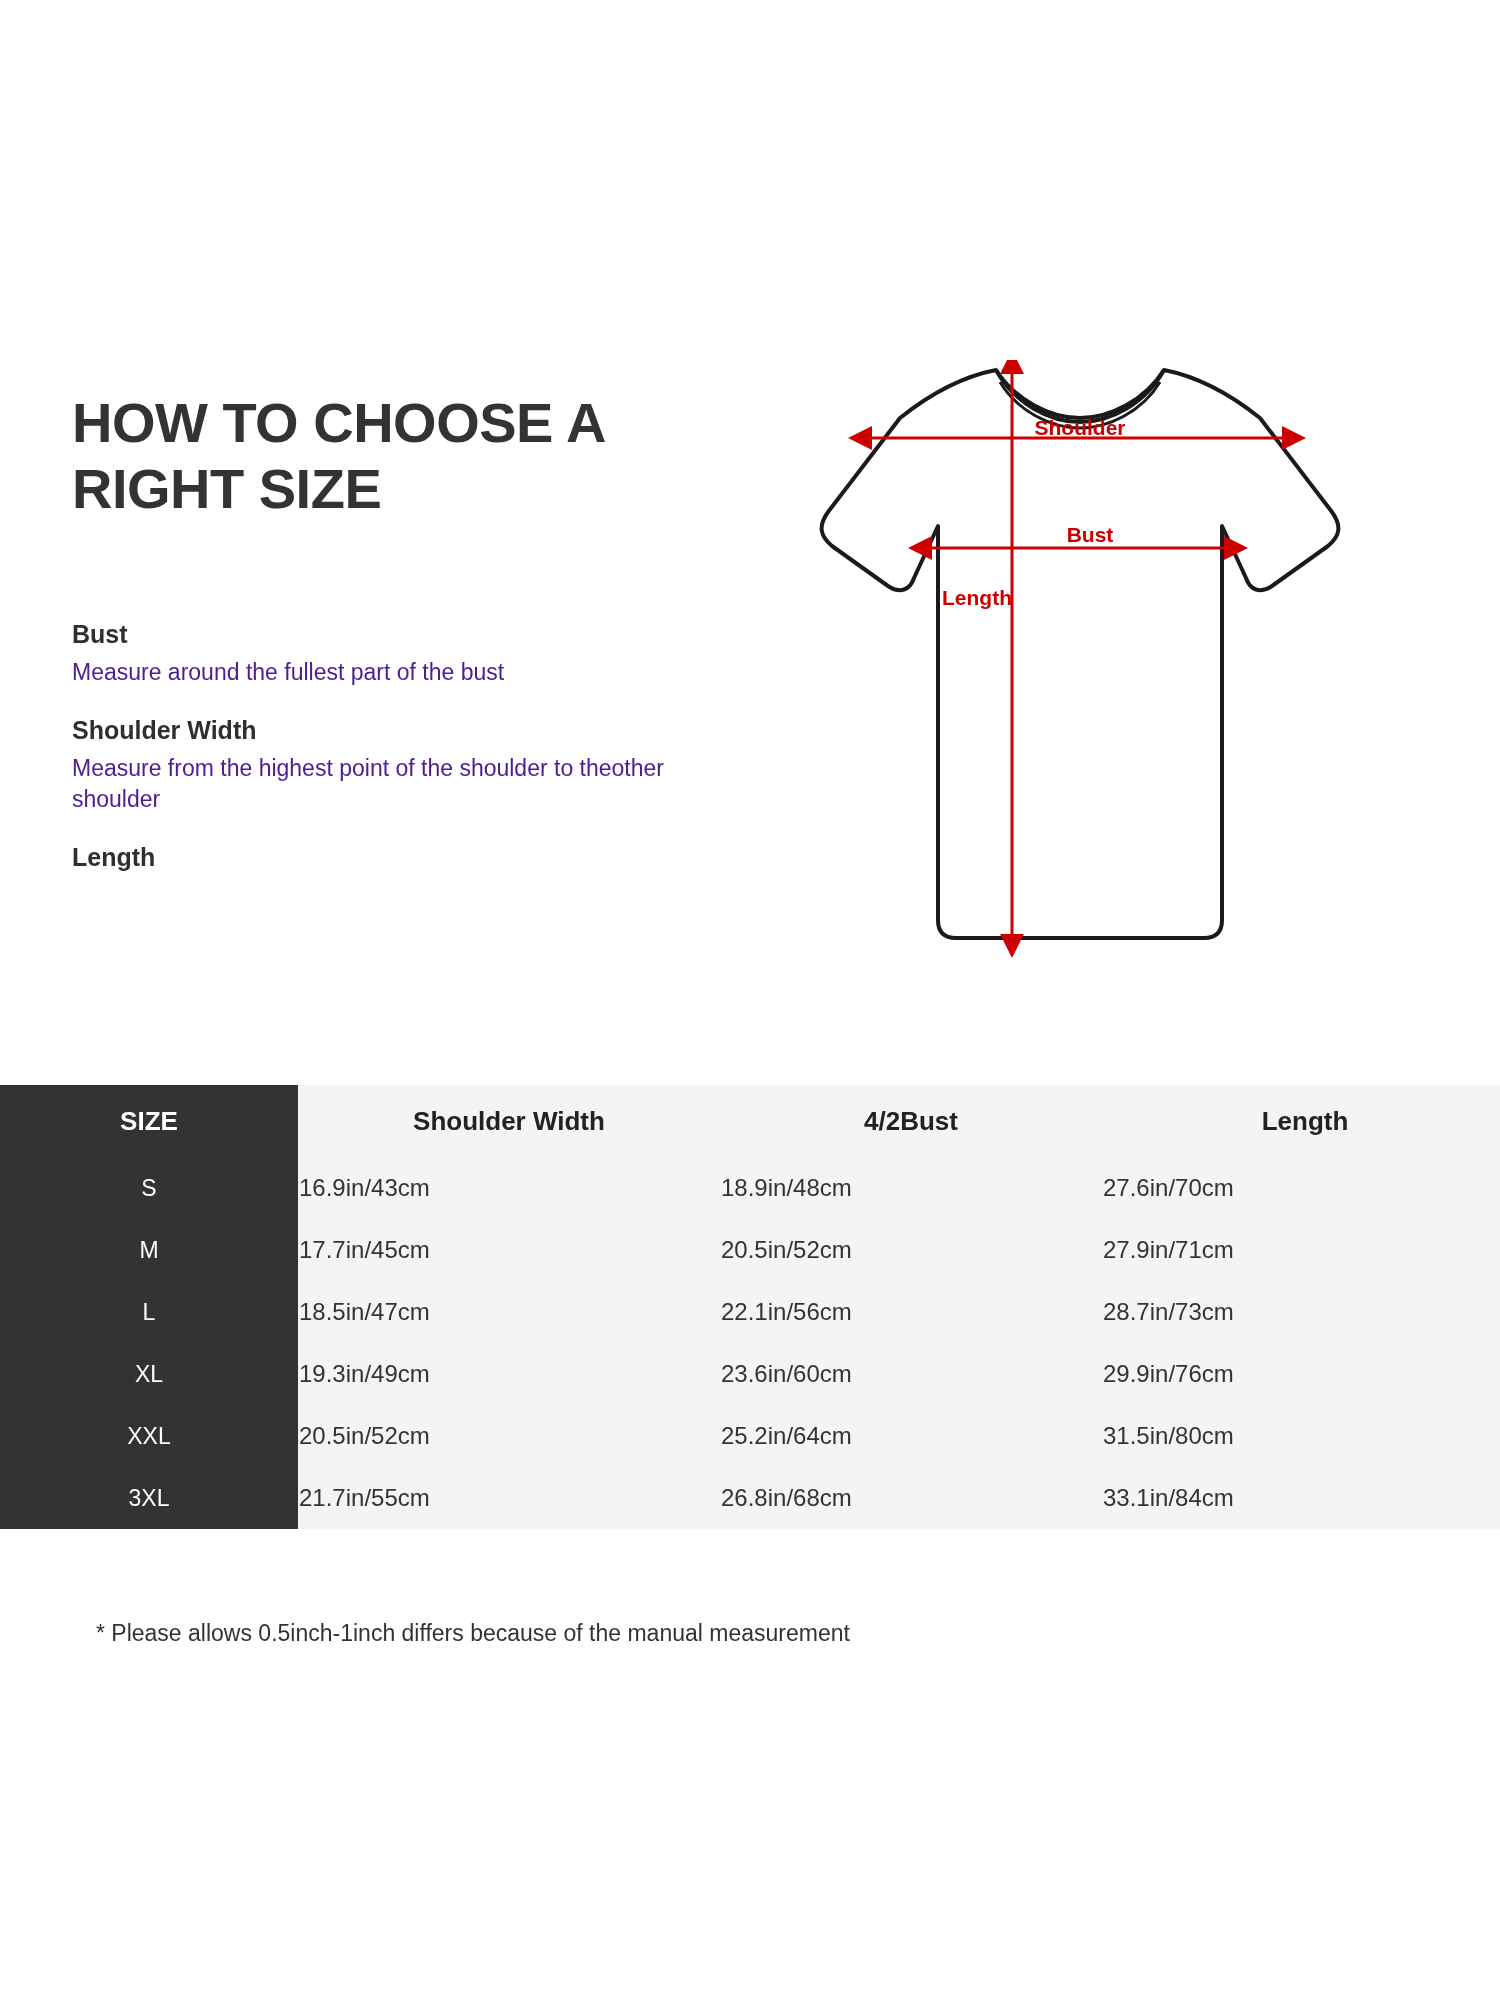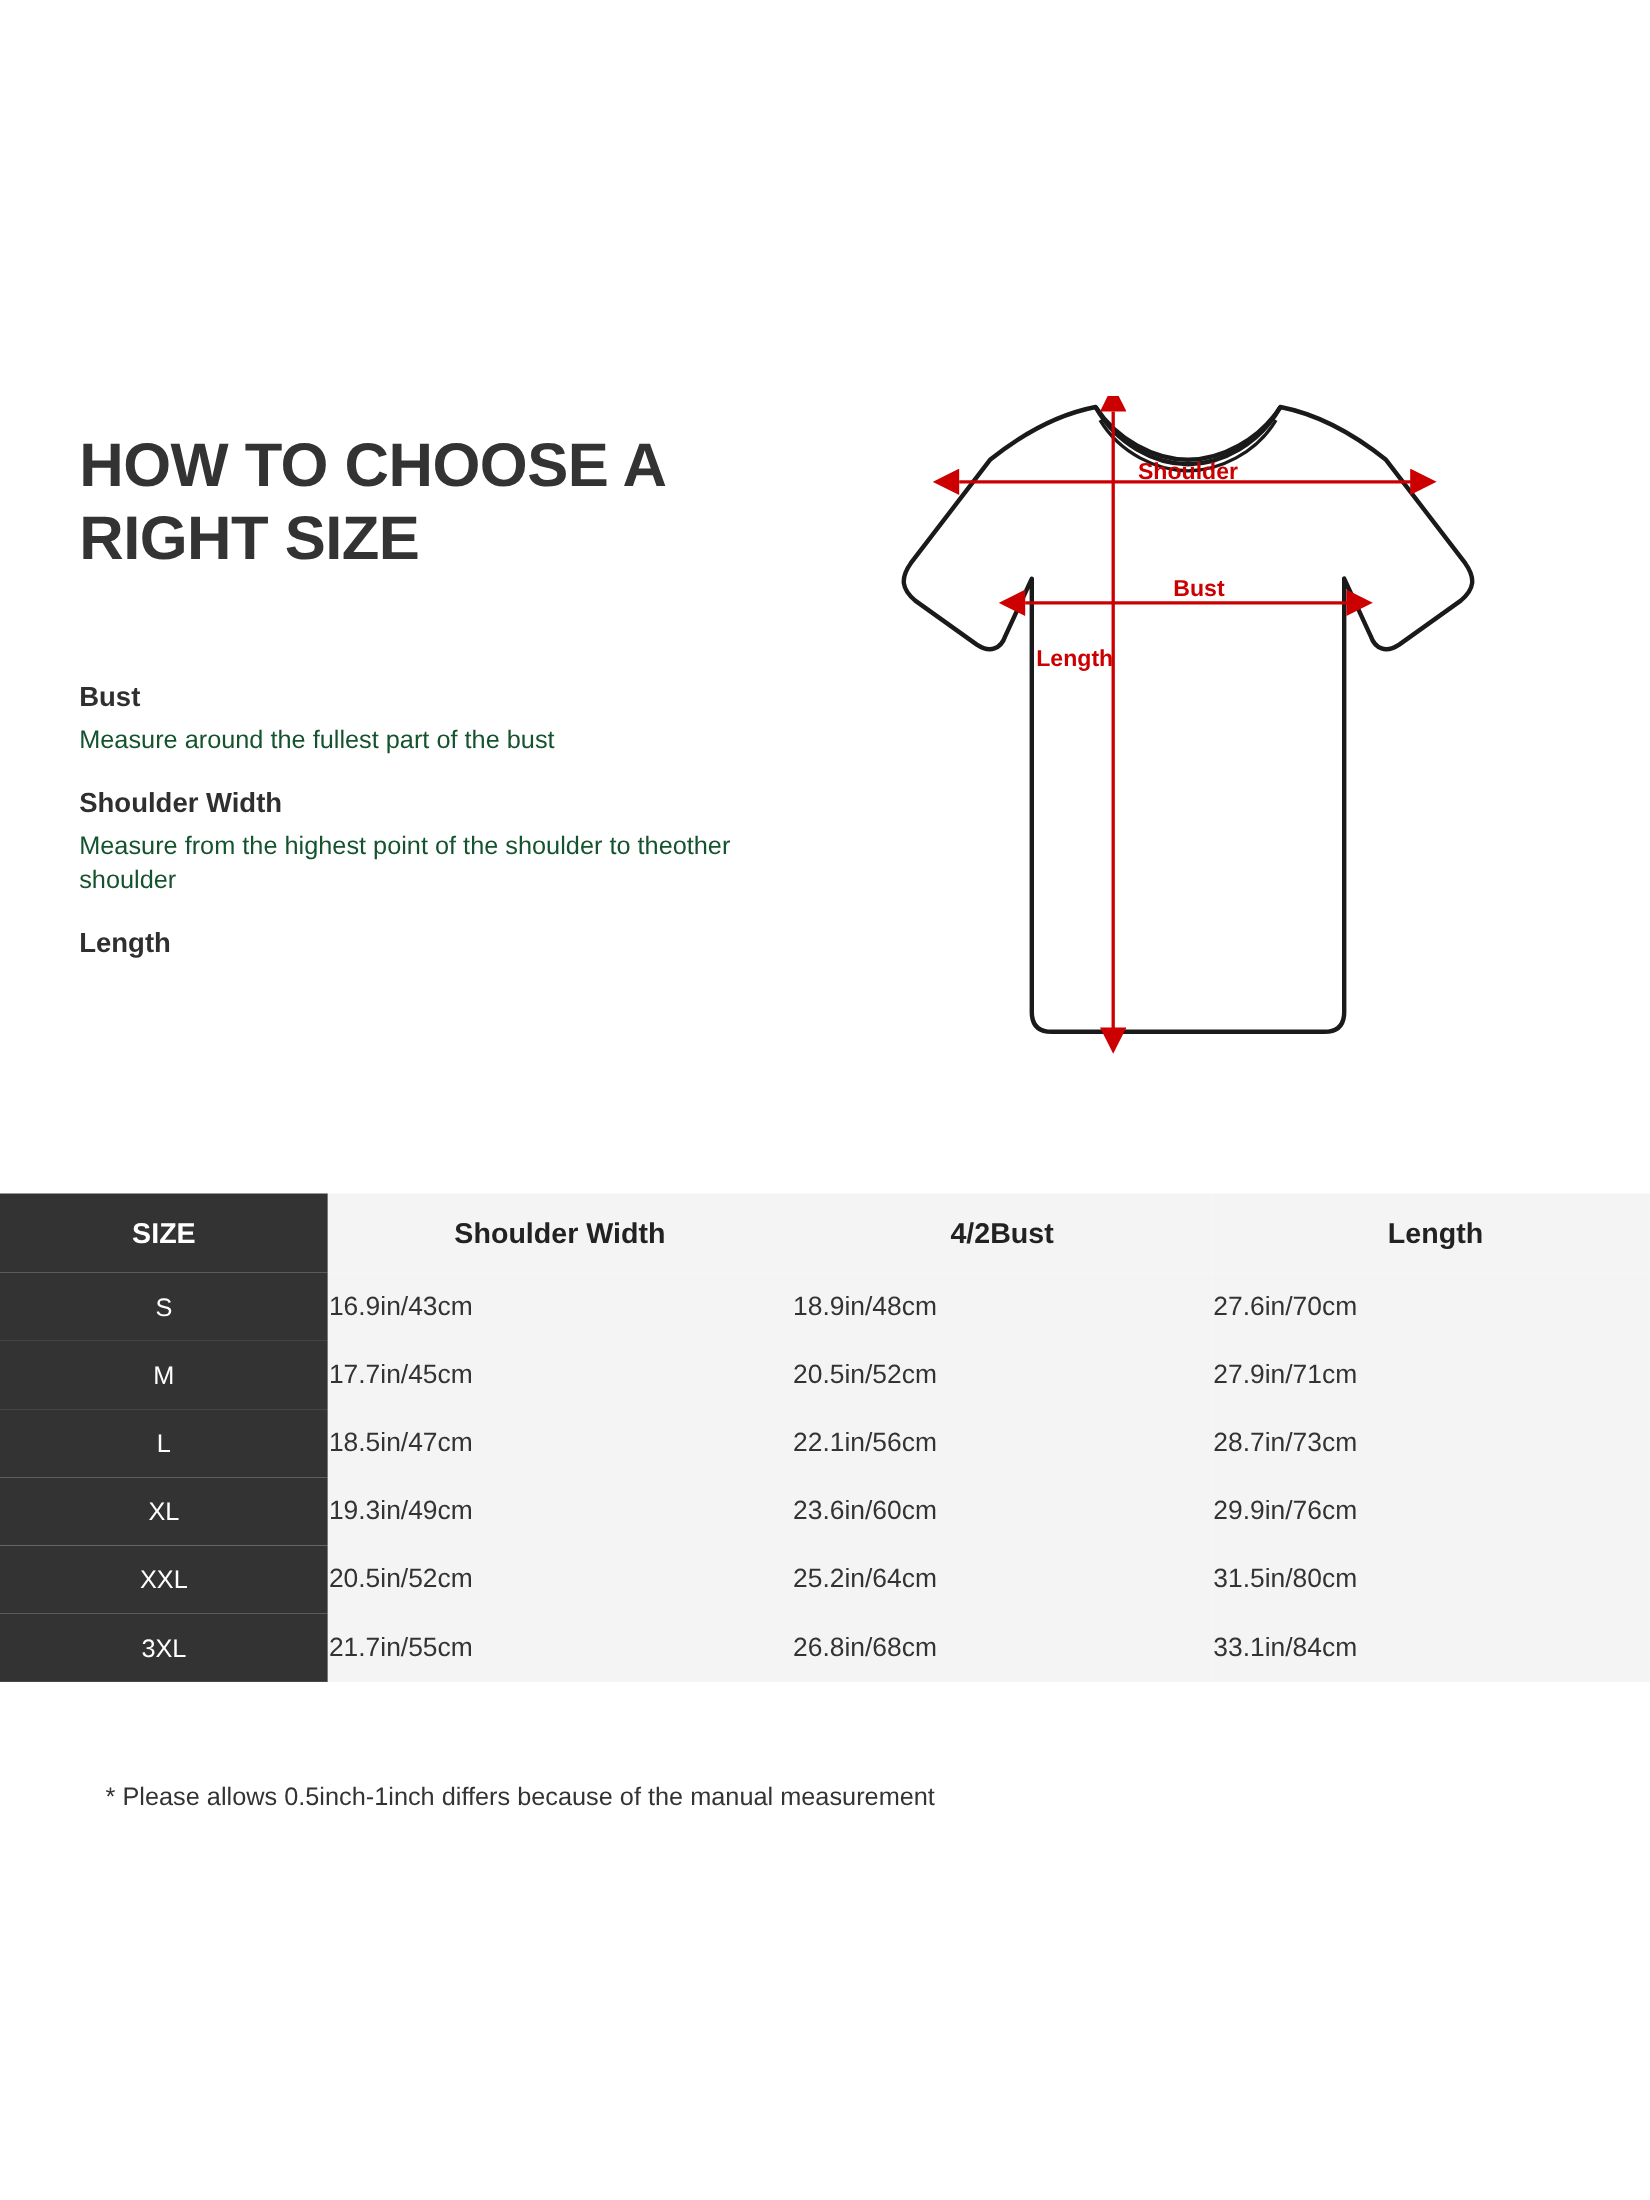--- a/index.html
+++ b/index.html
@@ -53,21 +53,21 @@
     font-size: 25px;
     font-weight: bold;
     color: #2f2f2f;
     margin-top: 28px;
     margin-bottom: 8px;
   }
   .def-term.first { margin-top: 0; }
   .def-desc {
     font-size: 23px;
     line-height: 1.35;
-    color: #14532d;
+    color: #4c1d95;
   }
   
   .diagram {
     position: absolute;
     left: 760px;
     top: 360px;
     width: 640px;
     height: 660px;
     text-decoration: underline;
   }

